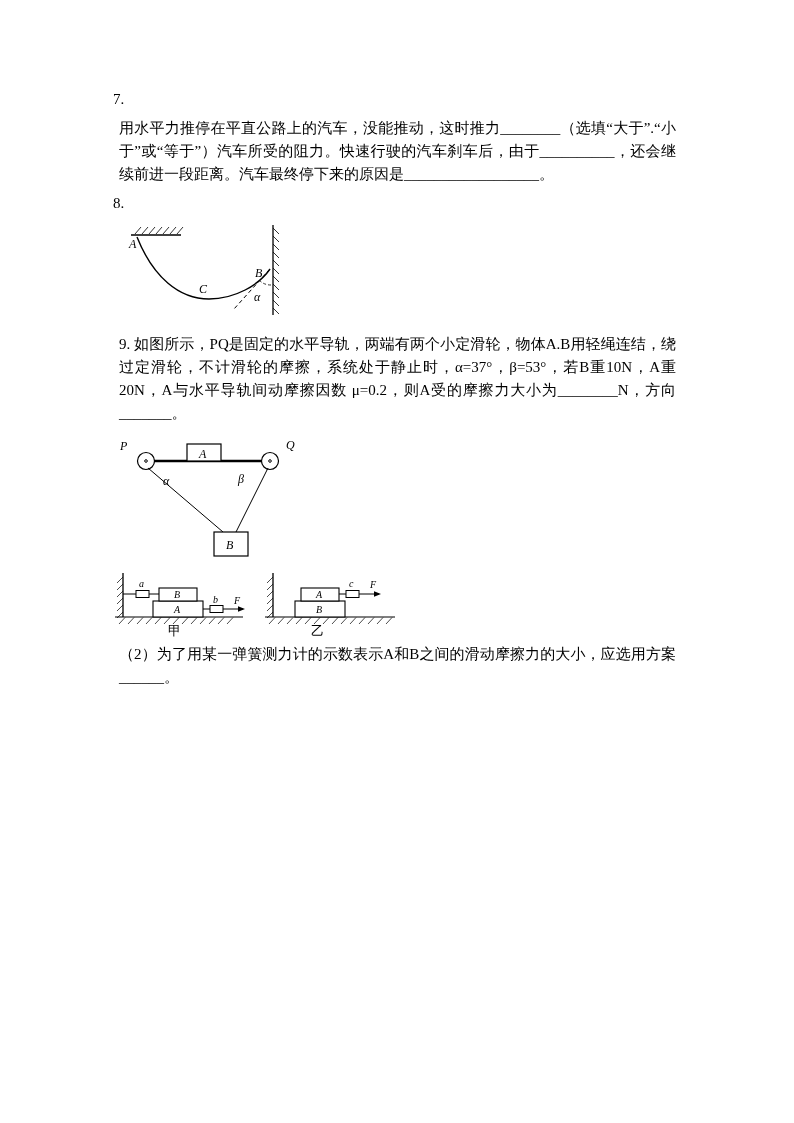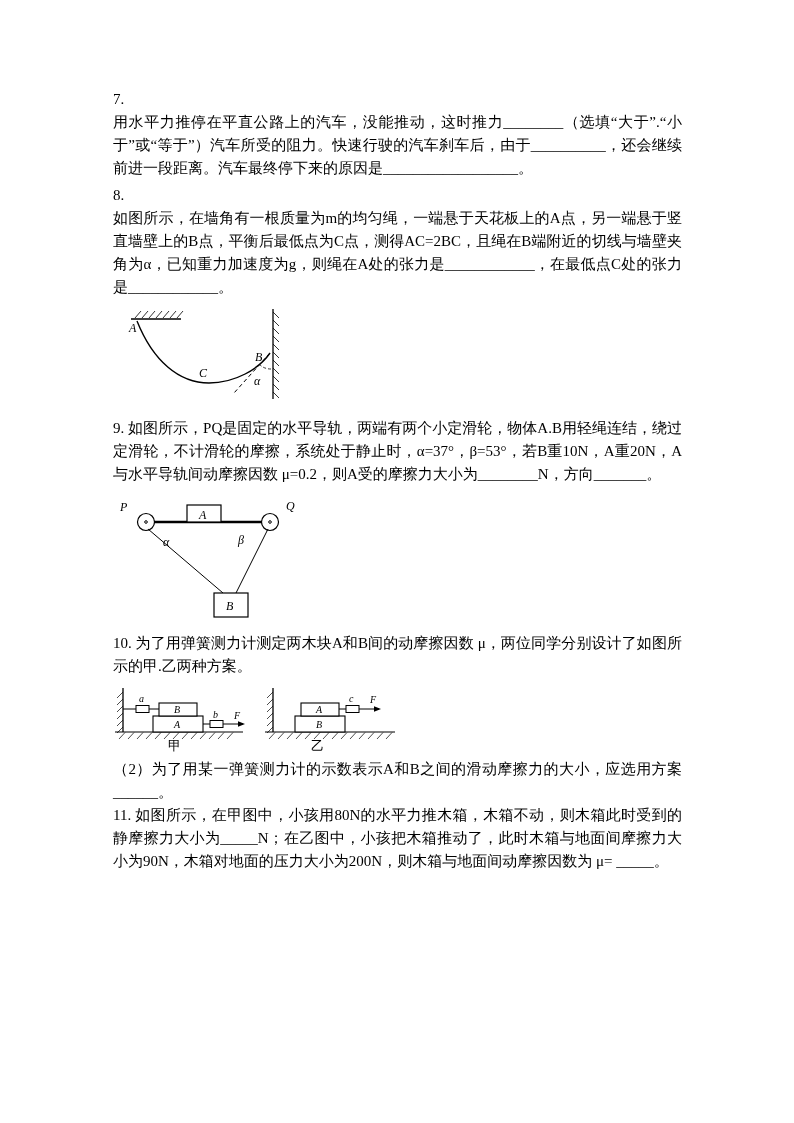--- a/index.html
+++ b/index.html
@@ -8,21 +8,21 @@
     width:794px;height:1123px;
     box-sizing:border-box;
     background:#ffffff;
     padding:88px 112px 30px 113px;
     font-family:"Liberation Serif","DejaVu Serif",serif;
     font-size:15px;
     line-height:23px;
     color:#000000;
   }
   .qnum{margin:0;}
-  p.qtext{margin:0;text-align:justify;}
+  p.qtext{margin:6px;text-align:justify;}
   .mt4{margin-top:4px;}
   .mt2{margin-top:2px;}
   .figwrap{display:block;}
   .figwrap.f8{margin:8px 0 10px 14px;}
   .figwrap.f9{margin:10px 0 8px 6px;}
   .figwrap.f10{margin:8px 0 6px 0;}
   svg{display:block;}
   svg line, svg path, svg rect, svg circle{stroke:#000;}
   svg rect, svg circle{fill:#ffffff;}
   .svgvar{font-family:"Liberation Serif",serif;font-style:italic;font-size:12px;fill:#000;stroke:none;}
@@ -31,21 +31,20 @@
 </style>
 </head>
 <body>
 
 <div class="page">
 
   <div class="qnum">7.</div>
   <p class="qtext">用水平力推停在平直公路上的汽车，没能推动，这时推力________（选填“大于”.“小于”或“等于”）汽车所受的阻力。快速行驶的汽车刹车后，由于__________，还会继续前进一段距离。汽车最终停下来的原因是__________________。</p>
 
   <div class="qnum mt4">8.</div>
-  <p class="qtext">如图所示，在墙角有一根质量为m的均匀绳，一端悬于天花板上的A点，另一端悬于竖直墙壁上的B点，平衡后最低点为C点，测得AC=2BC，且绳在B端附近的切线与墙壁夹角为α，已知重力加速度为g，则绳在A处的张力是____________，在最低点C处的张力是____________。</p>
 
   <div class="figwrap f8">
     <svg width="160" height="100" viewBox="0 0 160 100">
       <g>
         <line x1="4" y1="12" x2="54" y2="12" stroke-width="1.3"></line>
       </g>
       <g stroke-width="0.8">
         <line x1="8" y1="11" x2="14" y2="4"></line>
           <line x1="15" y1="11" x2="21" y2="4"></line>
         <line x1="22" y1="11" x2="28" y2="4"></line>
@@ -95,21 +94,20 @@
       <rect x="95" y="97" width="34" height="24" stroke-width="1.2"></rect>
       <text class="svgvar" x="1" y="15" font-size="13">P</text>
       <text class="svgvar" x="167" y="14" font-size="13">Q</text>
       <text class="svgvar" x="80" y="23">A</text>
       <text class="svgvar" x="107" y="114">B</text>
       <text class="svgvar" x="44" y="50">α</text>
       <text class="svgvar" x="119" y="48">β</text>
     </svg>
   </div>
 
-  <p class="qtext mt2">10. 为了用弹簧测力计测定两木块A和B间的动摩擦因数 μ，两位同学分别设计了如图所示的甲.乙两种方案。</p>
 
   <div class="figwrap f10">
     <svg width="285" height="66" viewBox="0 0 285 66">
 
       <g>
         <line x1="10" y1="2" x2="10" y2="46" stroke-width="1.3"></line>
       </g>
       <g stroke-width="0.7">
         <line x1="10" y1="6" x2="4" y2="12"></line>
           <line x1="10" y1="13" x2="4" y2="19"></line>
@@ -188,15 +186,14 @@
       <polygon points="268,23 261,20.2 261,25.8" fill="#000" stroke="none"></polygon>
       <text class="svgsm" x="236" y="16">c</text>
       <text class="svgsm" x="203" y="27">A</text>
       <text class="svgsm" x="203" y="42">B</text>
       <text class="svgsm" x="257" y="17">F</text>
       <text class="svgcjk" x="198" y="64">乙</text>
     </svg>
   </div>
 
   <p class="qtext">（2）为了用某一弹簧测力计的示数表示A和B之间的滑动摩擦力的大小，应选用方案______。</p>
-  <p class="qtext mt4">11. 如图所示，在甲图中，小孩用80N的水平力推木箱，木箱不动，则木箱此时受到的静摩擦力大小为_____N；在乙图中，小孩把木箱推动了，此时木箱与地面间摩擦力大小为90N，木箱对地面的压力大小为200N，则木箱与地面间动摩擦因数为 μ= _____。</p>
 
 </div>
 
 </body></html>

